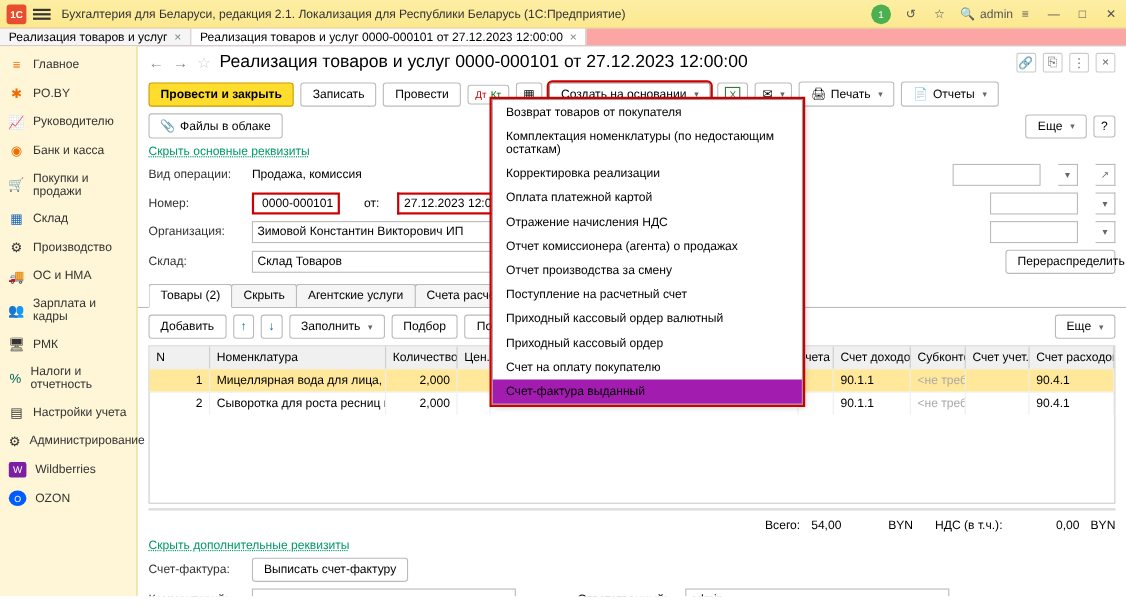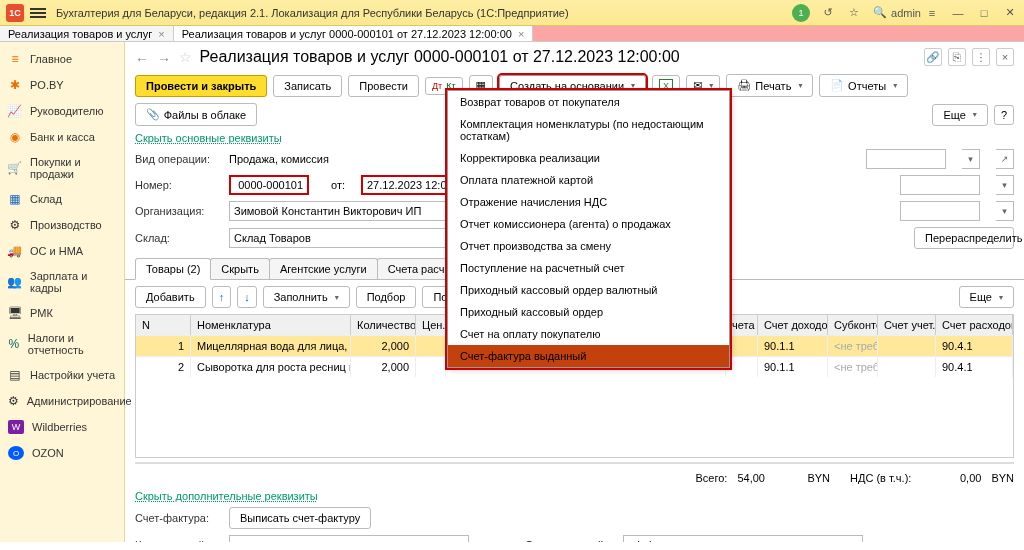--- a/index.html
+++ b/index.html
@@ -46,21 +46,21 @@
 .tbl-toolbar{padding:6px 10px;display:flex;gap:6px}
 .tbl{margin:0 10px;border:1px solid #ccc}
 .tbl-head{display:flex;background:#f0f0f0}
 .th{padding:4px 6px;border-right:1px solid #ccc;font-weight:normal;overflow:hidden;white-space:nowrap}
 .tr{display:flex;border-top:1px solid #eee}
 .tr.sel{background:#ffe89a}
 .td{padding:4px 6px;border-right:1px solid #eee;overflow:hidden;white-space:nowrap}
 .dim{color:#aaa}
 .dropdown{position:absolute;top:90px;left:447px;width:283px;background:#fff;border:1px solid #999;box-shadow:2px 2px 6px rgba(0,0,0,0.2);z-index:100}
 .dd-item{padding:5px 12px;cursor:pointer}
-.dd-item.hl{background:#c2410c}
+.dd-item.hl{background:#a21caf}
 .scrollbar{height:14px;background:#f0f0f0;margin:4px 10px;border:1px solid #ddd;position:relative}
 .thumb{position:absolute;left:0;width:400px;height:100%;background:#ccc;border-radius:7px}
 .footer{padding:4px 10px;display:flex;align-items:center;gap:10px;justify-content:flex-end}
 .bottom-rows{padding:0 10px}
 .txt-green{color:#2e7d32}
 .txt-red{color:#c62828}
 .txt-blue{color:#1565c0}
 .txt-orange{color:#ef6c00}
 .txt-teal{color:#00695c}
 </style>

